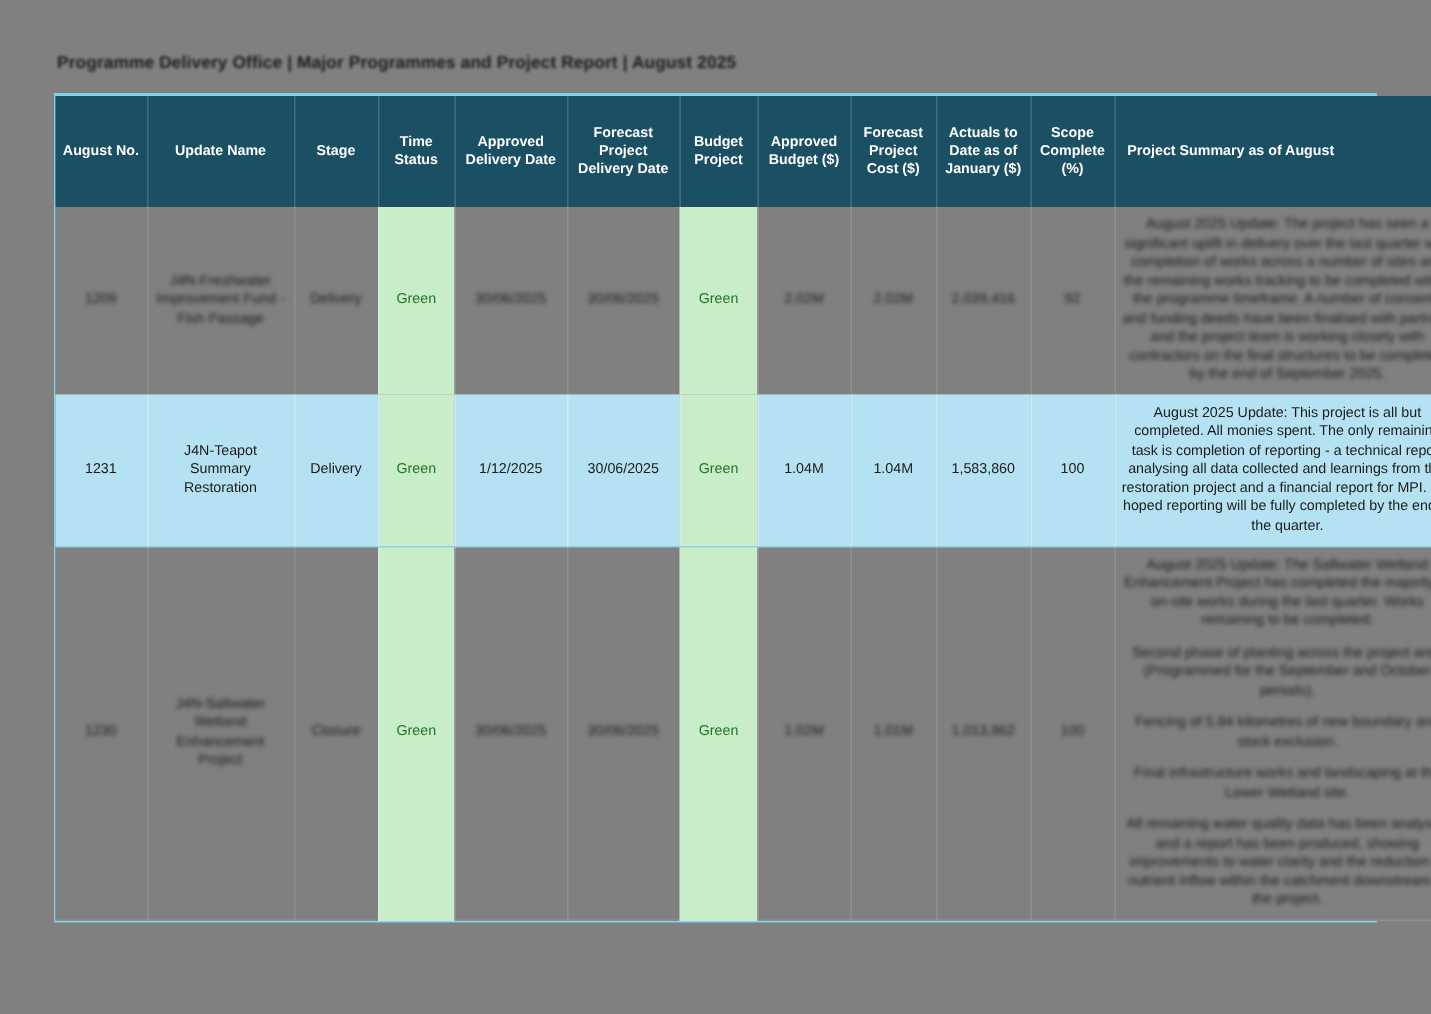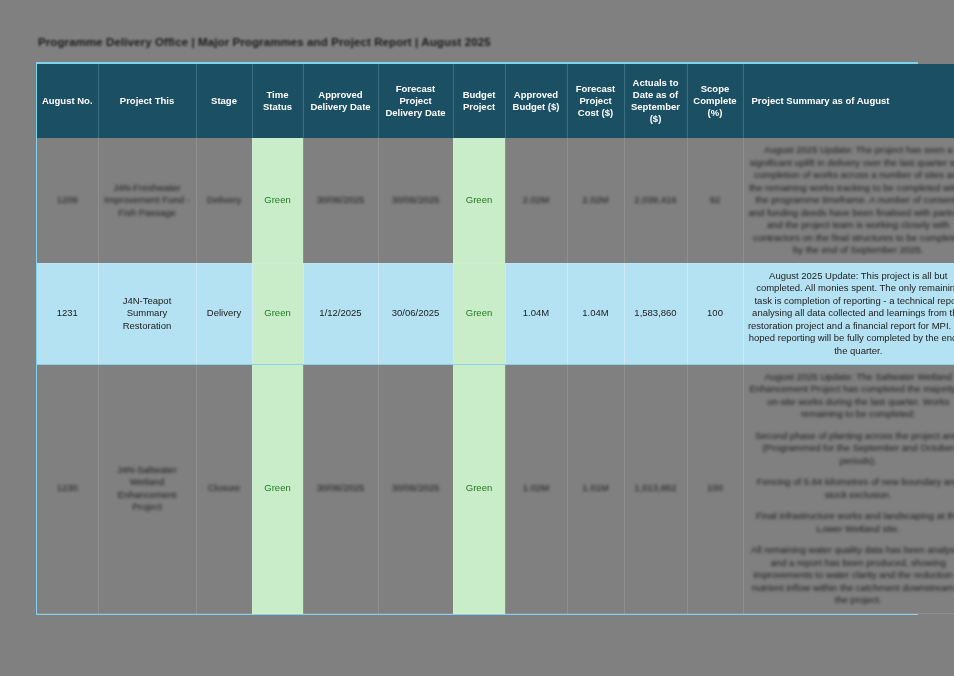--- a/index.html
+++ b/index.html
@@ -129,29 +129,29 @@
         <col style="width:52px">
         <col style="width:62px">
         <col style="width:57px">
         <col style="width:63px">
         <col style="width:56px">
         <col style="width:230px">
       </colgroup>
       <thead>
         <tr>
           <th>August No.</th>
-          <th>Project This</th>
+          <th>Update Name</th>
           <th>Stage</th>
           <th>Time Status</th>
           <th>Approved Delivery Date</th>
           <th>Forecast Project Delivery Date</th>
           <th>Budget Project</th>
           <th>Approved Budget ($)</th>
           <th>Forecast Project Cost ($)</th>
-          <th>Actuals to Date as of September ($)</th>
+          <th>Actuals to Date as of January ($)</th>
           <th>Scope Complete (%)</th>
           <th class="summary-head">Project Summary as of August</th>
         </tr>
       </thead>
       <tbody>
 
         <tr class="row-blur">
           <td><span class="blurred">1209</span></td>
           <td class="name-cell"><span class="blurred">J4N-Freshwater Improvement Fund - Fish Passage</span></td>
           <td><span class="blurred">Delivery</span></td>

